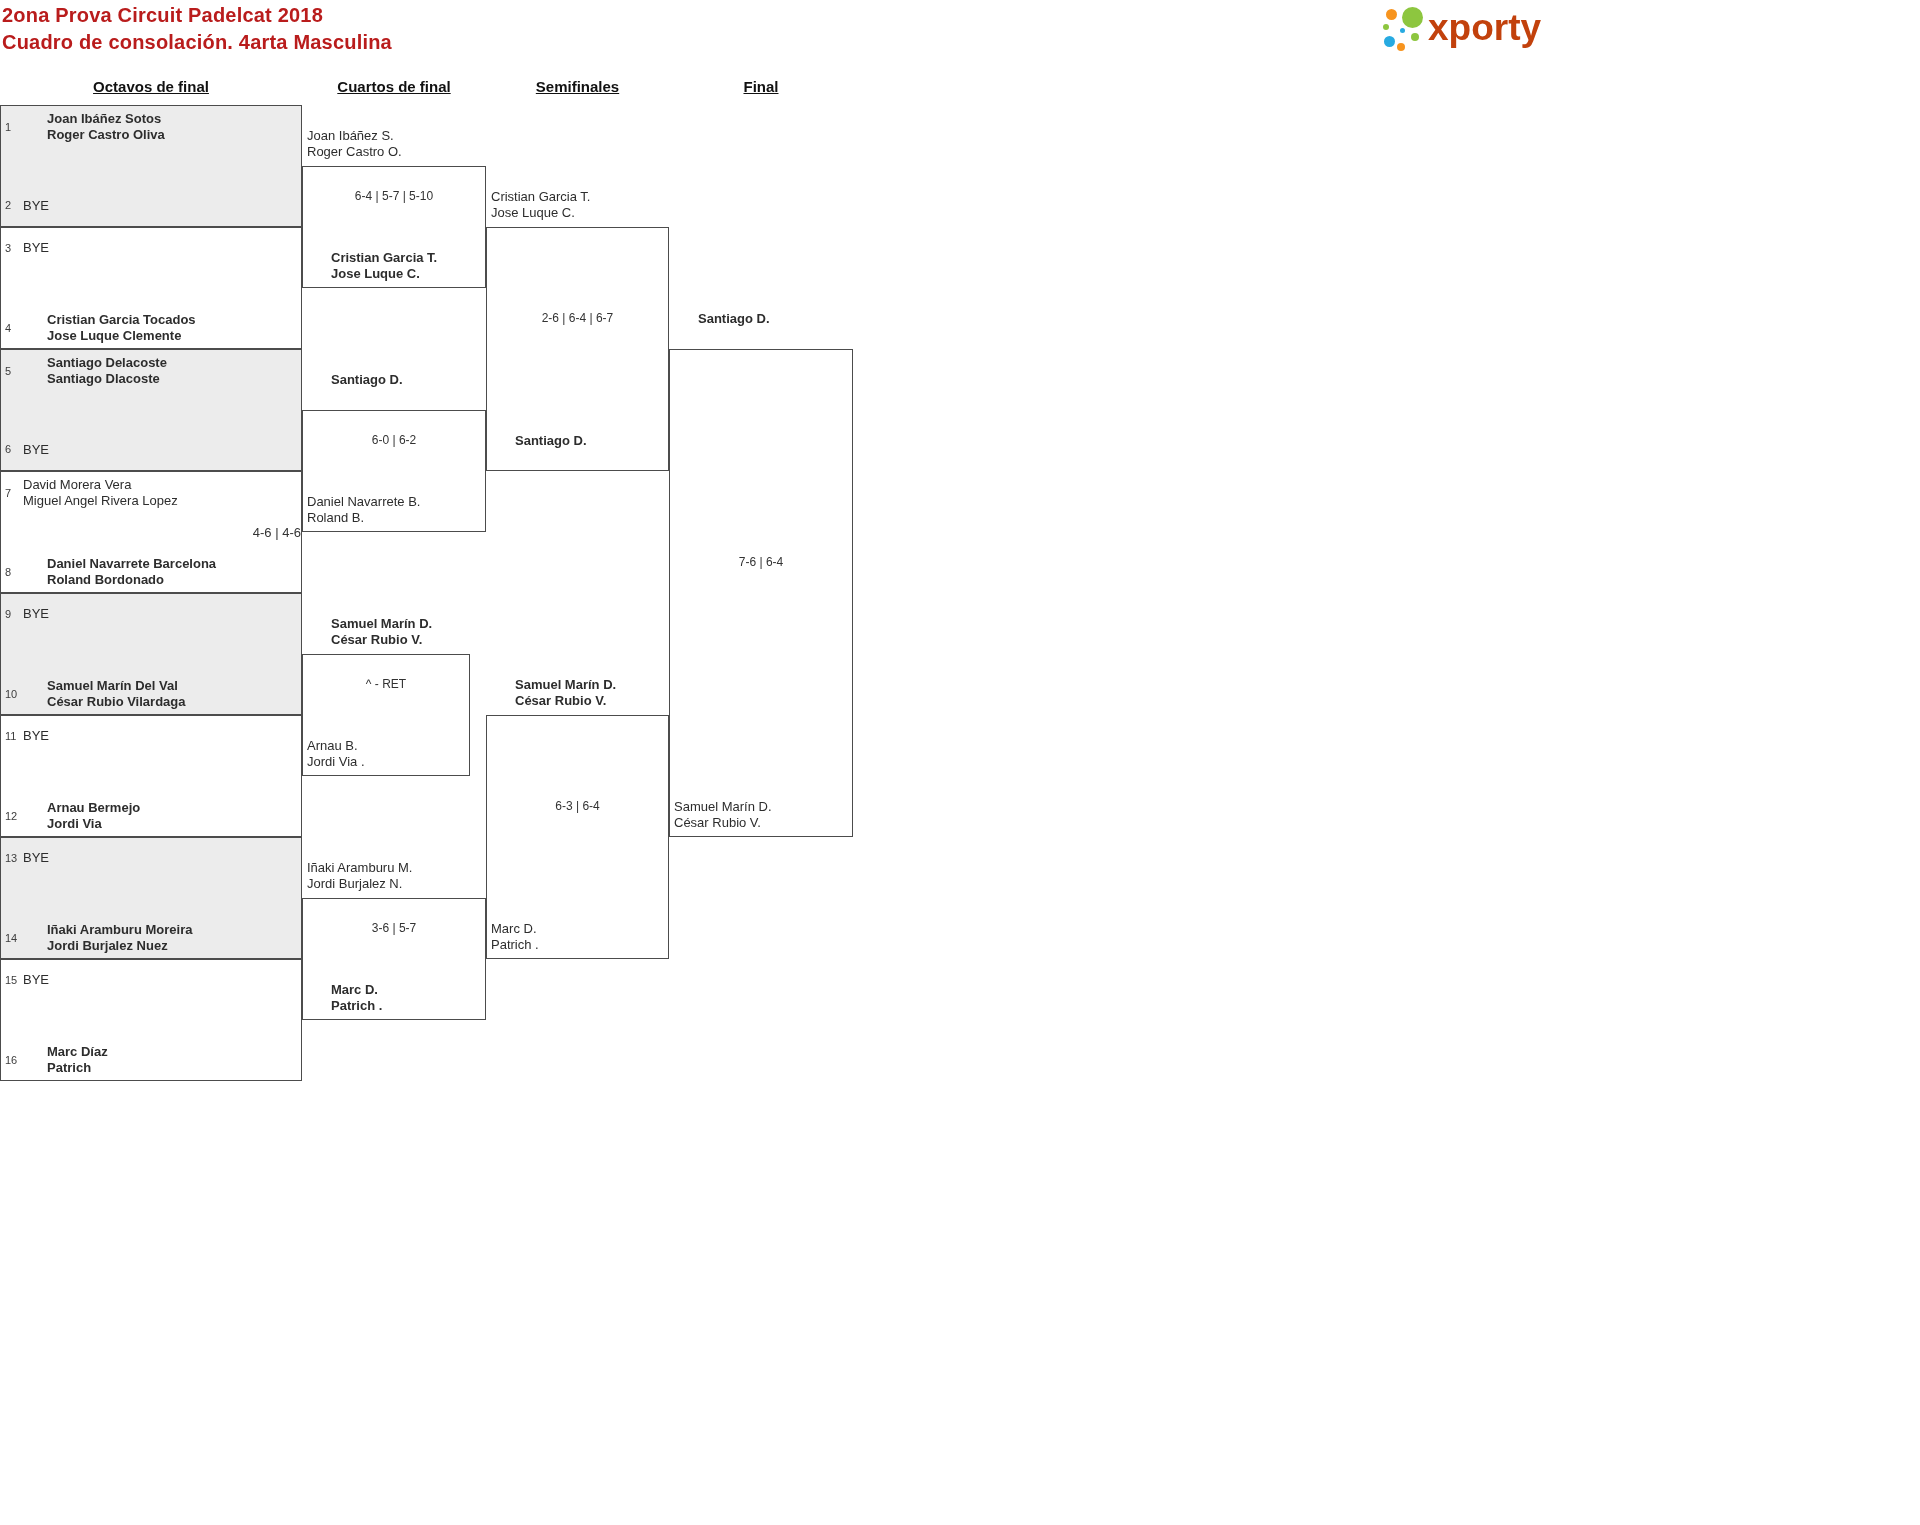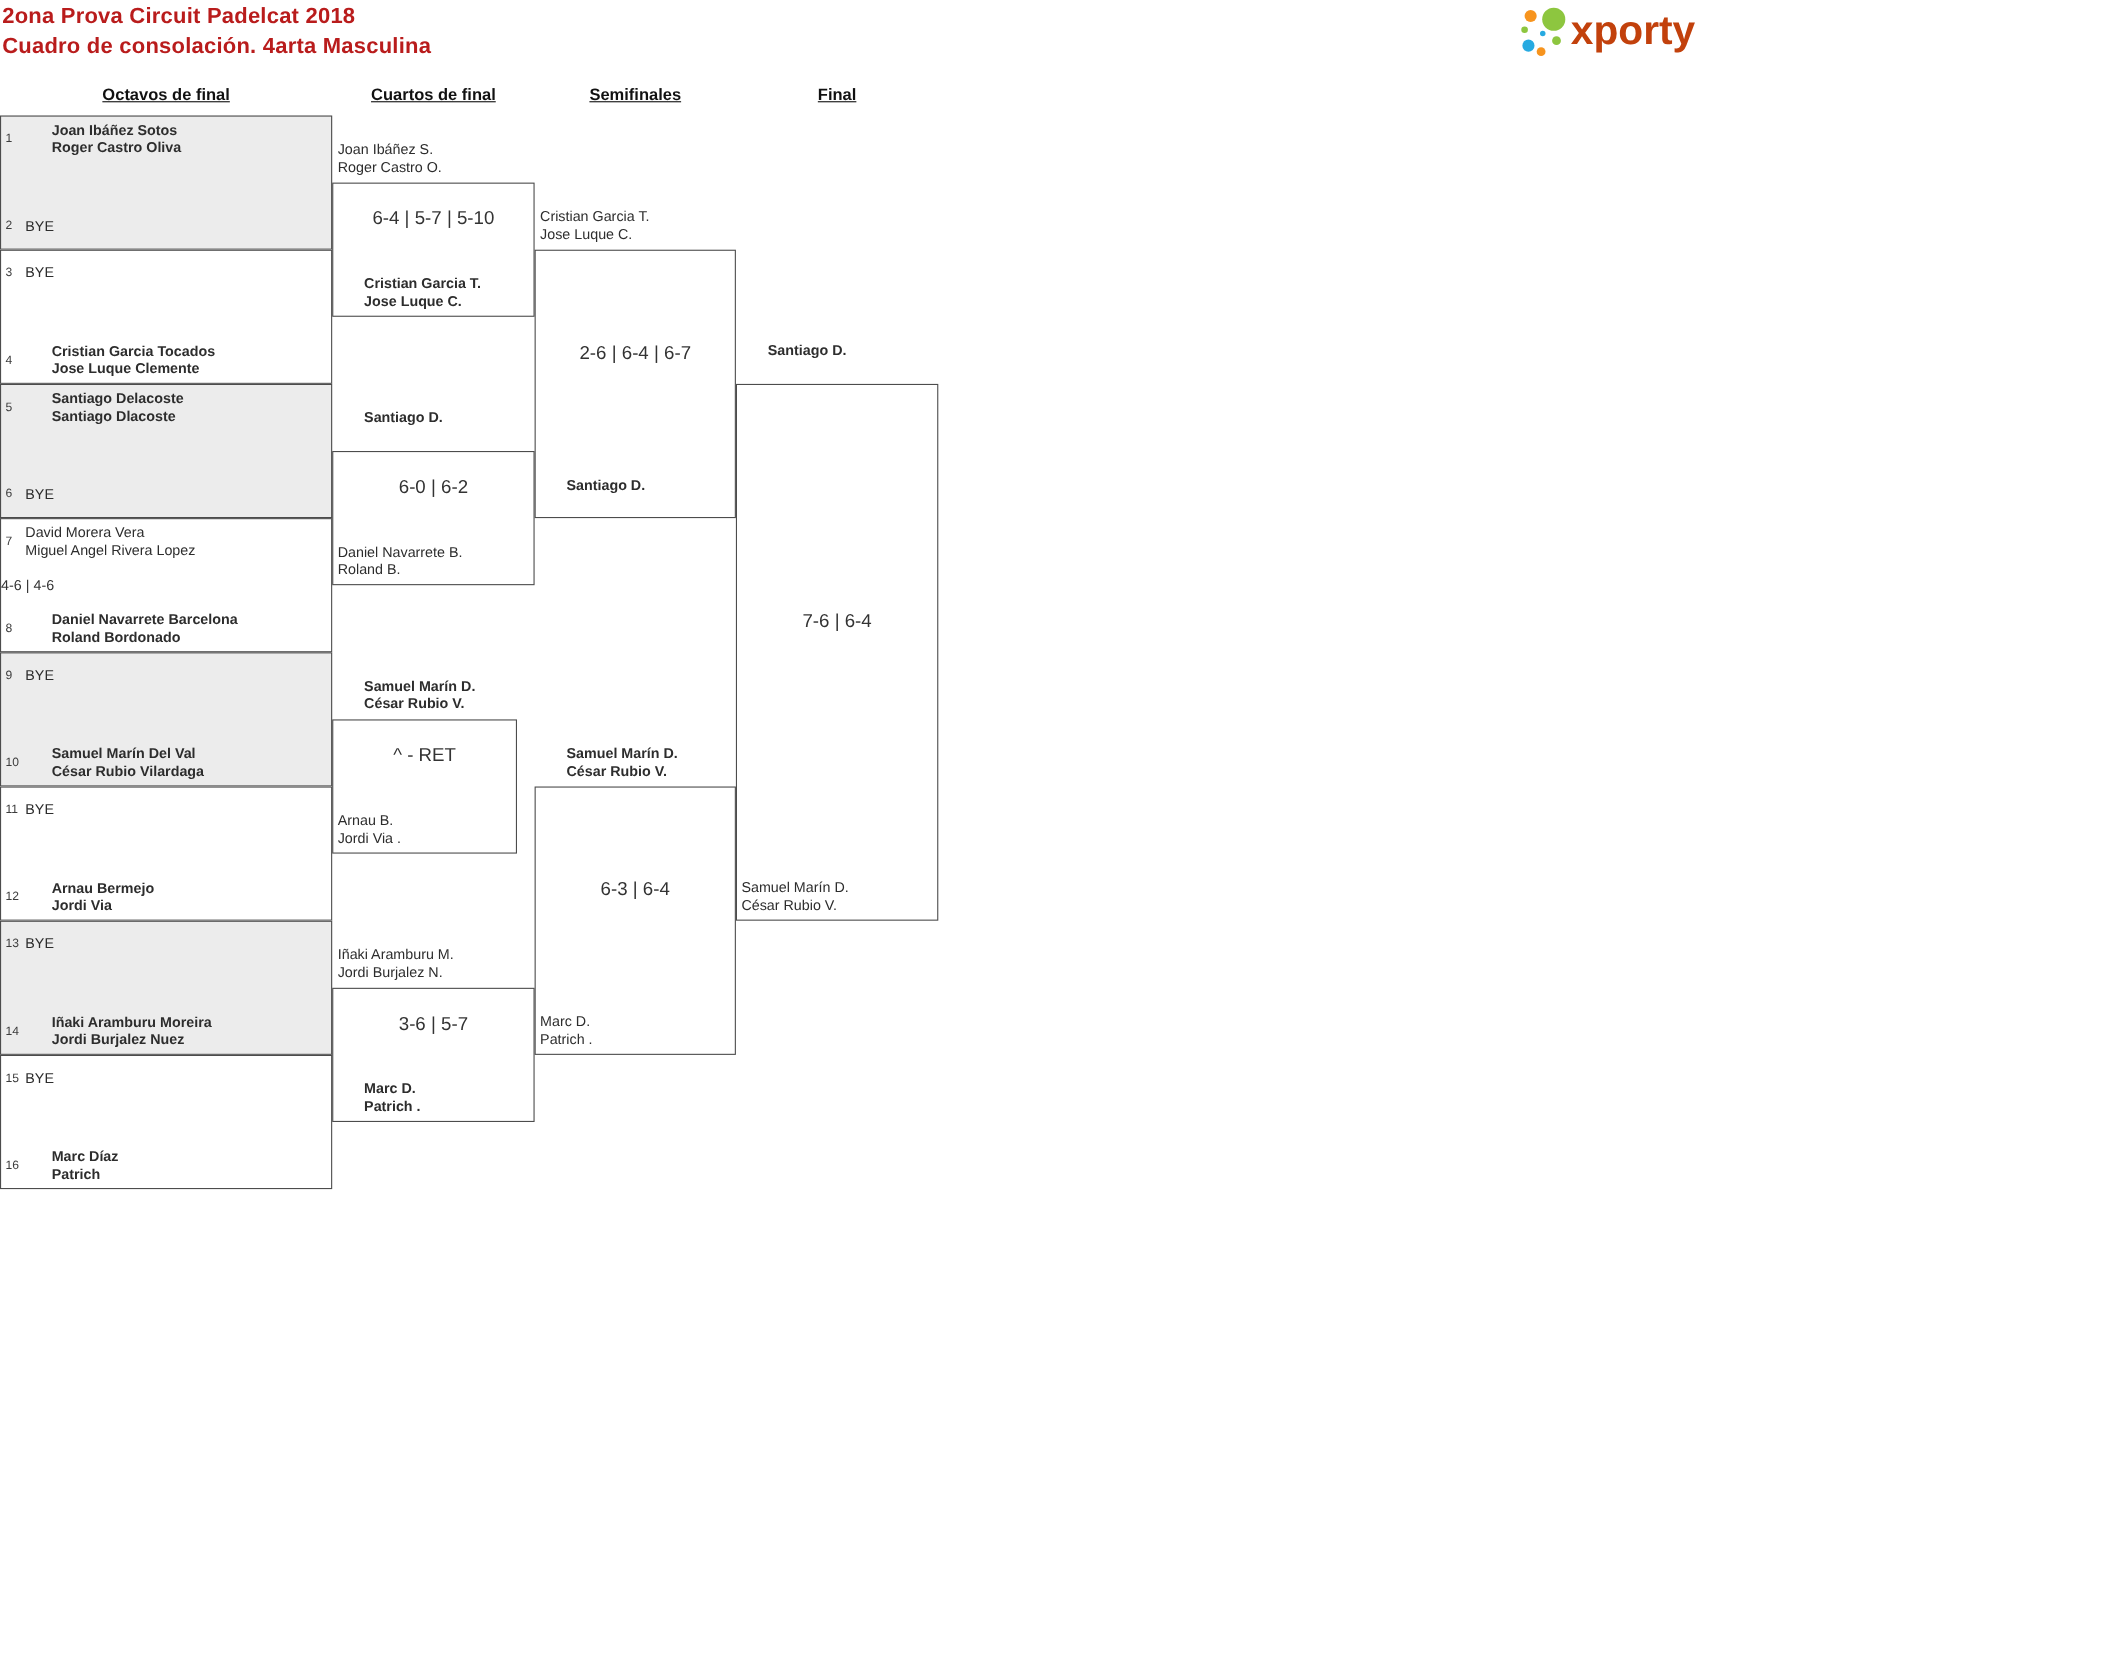--- a/index.html
+++ b/index.html
@@ -40,25 +40,25 @@
 
   .feed-label {
     position:absolute; font-size:13px; line-height:15.5px;
     color:#2d2d2d; white-space:nowrap;
   }
 
   .winner { font-weight:bold;margin-left:24px; }
 
   .match-score {
     position:absolute; left:0; right:0; top:50%; margin-top:-38px;
-    text-align:center; font-size:17px; color:#333;
+    text-align:center; font-size:12px; color:#333;
   }
   .center-score {
     position:absolute; left:0; right:0; top:50%; transform:translateY(-50%);
-    text-align:left; font-size:13px; color:#333;
+    text-align:right; font-size:13px; color:#333;
   }
 
   .logo {
     position:absolute; left:1383px; top:5px; width:180px; height:52px;
     display:block; text-decoration:none;
   }
   .logo-icon { position:absolute; left:0; top:0; width:42px; height:48px; display:block; }
   .dot { position:absolute; border-radius:50%; display:block; }
   .logo-text {
     position:absolute; left:45px; top:2px; font-size:37px; font-weight:bold;

